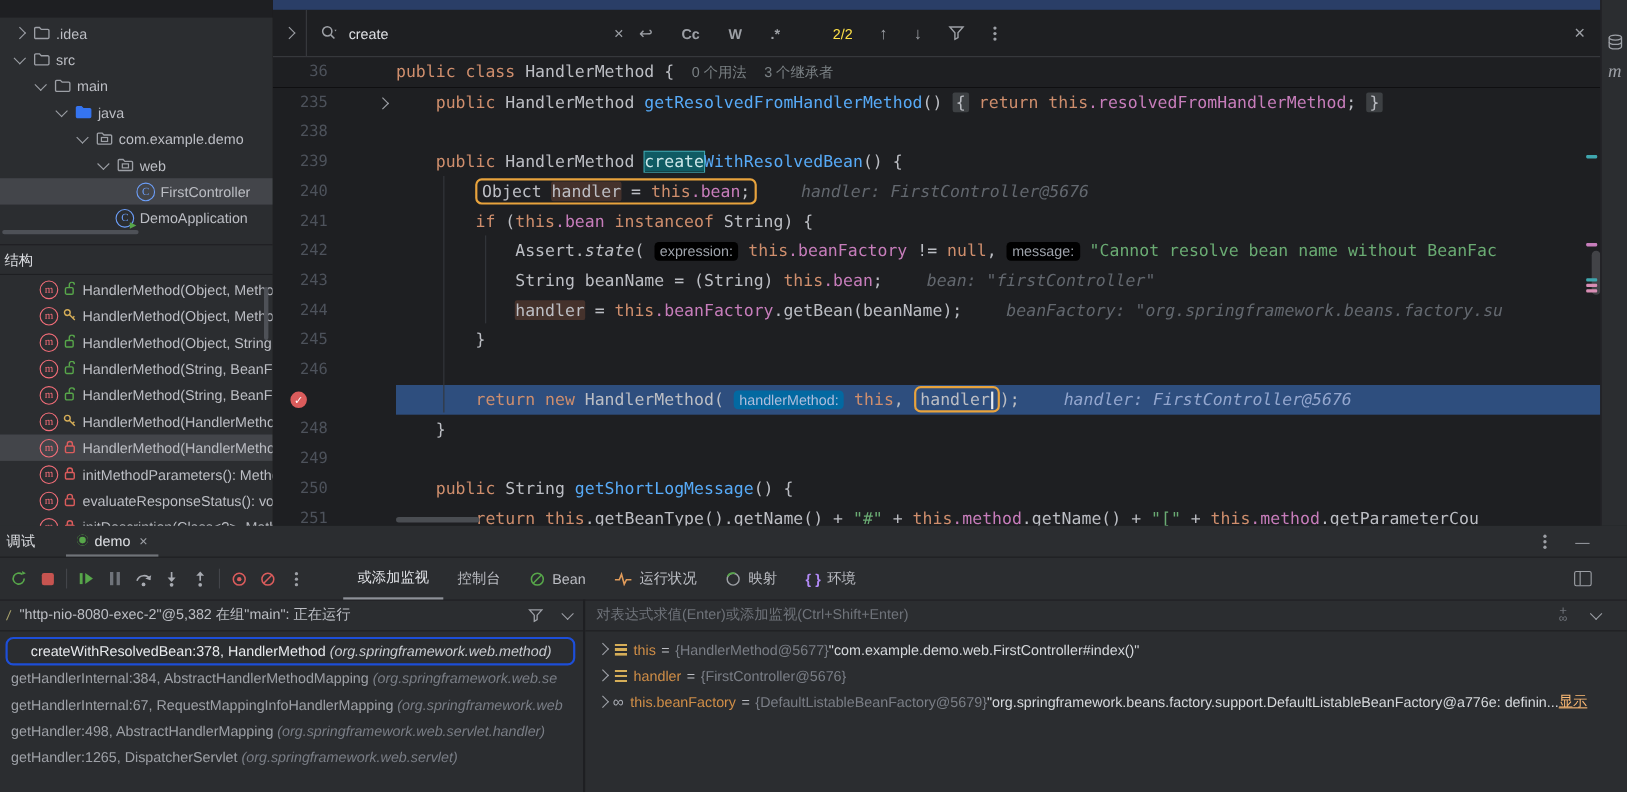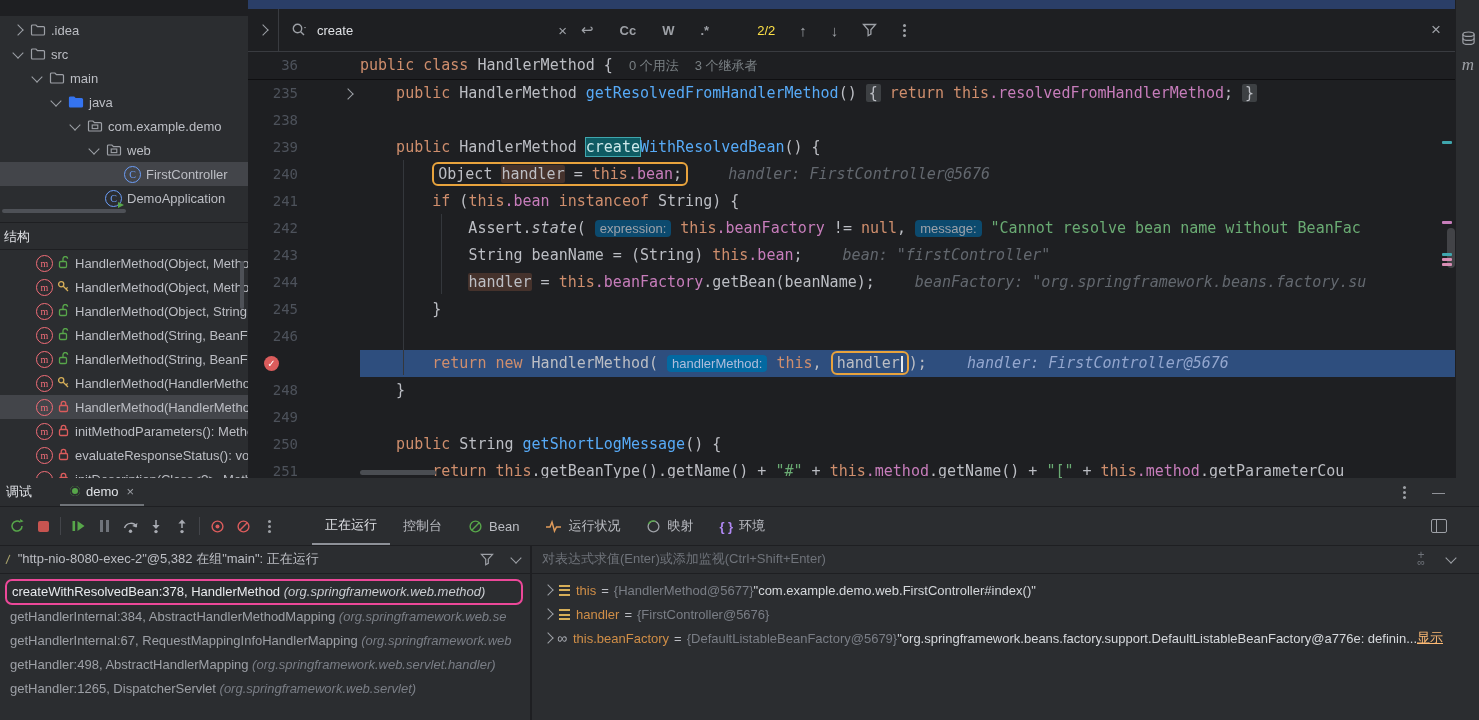--- a/index.html
+++ b/index.html
@@ -48,21 +48,21 @@
     color:#fff;font-size:10px;display:flex;align-items:center;justify-content:center;font-family:"Liberation Sans",sans-serif;}
   .code{flex:1;height:27px;line-height:27px;overflow:hidden;}
   .cl.exec .code{background:#2E4E7E;}
   .tk-kw{color:#CF8E6D;}  .tk-ty{color:#BCBEC4;}  .tk-pln{color:#BCBEC4;}
   .tk-mth{color:#57AAF7;} .tk-fld{color:#C77DBB;} .tk-str{color:#6AAB73;}
   .tk-ital{font-style:italic;margin-top:20px;}
   .tk-hint{color:#63686F;font-style:italic;margin-left:22px;}
   .cl.exec .tk-hint{color:#93A6CE;}
   .tk-whl{background:#45322C;border-radius:2px;}
   .tk-shl{background:#0F5B63;box-shadow:0 0 0 1px #3FA6AE;color:#CDE8EA;}
-  .tk-chip{background:#0c4a6e;color:#9DA2AA;border-radius:4px;padding:1px 5px;font-family:"Liberation Sans",sans-serif;font-size:13px;}
+  .tk-chip{background:#000000;color:#9DA2AA;border-radius:4px;padding:1px 5px;font-family:"Liberation Sans",sans-serif;font-size:13px;}
   .cl.exec .tk-chip{background:#0369a1;color:#AFBDDC;}
   .tk-fold{background:#3D4043;padding:0 3px;border-radius:2px;}
   .tk-annot{border:2px solid #E8A33D;border-radius:6px;padding:1px 4px;margin:-2px 0;}
   .caret{display:inline-block;width:2px;height:16px;background:#E8EAEC;vertical-align:middle;margin-left:1px;}
   .tk-inlay{color:#7A8084;font-family:"Liberation Sans",sans-serif;font-size:13px;margin-left:16px;}
   .guide{position:absolute;width:1px;background:#34373C;}
   #ed-hthumb{position:absolute;left:112px;bottom:3px;width:76px;height:5px;border-radius:3px;background:#4A4D52;}
   .smark{position:absolute;right:3px;width:10px;height:3px;border-radius:1px;}
   #ed-vthumb{position:absolute;right:0px;width:8px;border-radius:4px;background:rgba(160,163,170,.28);}
   
@@ -89,21 +89,21 @@
   #layout-ic{margin-left:auto;margin-right:32px;width:14px;height:12px;border:1.4px solid #9DA0A6;border-radius:2px;position:relative;}
   #layout-ic:before{content:"";position:absolute;left:4px;top:0;bottom:0;width:1.4px;background:#9DA0A6;}
   #dbg-body{position:absolute;left:0;top:67px;right:0;bottom:0;}
   #frames-pane{position:absolute;left:0;top:0;width:530px;bottom:0;border-right:2px solid #1E1F22;overflow:hidden;}
   #thread-bar{height:28px;display:flex;align-items:center;border-bottom:1px solid #1E1F22;color:#BCBEC4;}
   #thread-text{margin-left:8px;}
   #thread-bar .right{margin-left:auto;display:flex;align-items:center;gap:18px;margin-right:10px;}
   #frames-list{padding-top:5px;}
   .frow{height:24px;line-height:24px;white-space:nowrap;overflow:hidden;padding-left:10px;color:#9DA0A6;}
   .frow .pkg{font-style:italic;color:#7A7E86;}
-  .frow.sel{border:2px solid #ec4899;border-radius:7px;margin:0 7px 0 5px;padding-left:5px;height:22px;line-height:21px;color:#E8EAED;}
+  .frow.sel{border:2px solid #1d4ed8;border-radius:7px;margin:0 7px 0 5px;padding-left:21px;height:22px;line-height:21px;color:#E8EAED;}
   .frow.sel .pkg{color:#C9CCD1;}
   #vars-pane{position:absolute;left:532px;top:0;right:0;bottom:0;overflow:hidden;text-align:center;}
   #eval-bar{height:28px;display:flex;align-items:center;border-bottom:1px solid #1E1F22;}
   #eval-placeholder{color:#6F737A;margin-left:10px;}
   #eval-bar .right{margin-left:auto;display:flex;align-items:center;gap:22px;margin-right:24px;color:#6F737A;}
   #addwatch{display:inline-flex;flex-direction:column;align-items:center;line-height:7px;font-size:12px;}
   #vars-list{padding-top:4px;}
   .vrow{height:24px;display:flex;align-items:center;white-space:nowrap;overflow:hidden;padding-left:12px;}
   .vname{color:#D08E47;margin-left:6px;}
   .veq{color:#BCBEC4;margin:0 5px;}
@@ -454,21 +454,21 @@
               <circle cx="7.5" cy="7.5" r="5.4" fill="none" stroke="#DB5C5C" stroke-width="1.4"></circle>
               <line x1="3.8" y1="11.2" x2="11.2" y2="3.8" stroke="#DB5C5C" stroke-width="1.4"></line>
             </svg>
           </span>
           <span class="tbi">
             <span class="kebab" style="margin-left:0;"></span>
           </span>
         </span>
       <div id="dbg-tabs">
           <div class="dbg-tab-item sel">
-            <span>正在运行</span>
+            <span>或添加监视</span>
           </div>
           <div class="dbg-tab-item">
             <span>控制台</span>
           </div>
           <div class="dbg-tab-item">
             <span>
               <svg width="15" height="15" viewBox="0 0 15 15">
                 <circle cx="7.5" cy="7.5" r="5.4" fill="none" stroke="#57A64A" stroke-width="1.4"></circle>
                 <line x1="3.8" y1="11.2" x2="11.2" y2="3.8" stroke="#57A64A" stroke-width="1.4"></line>
               </svg>

